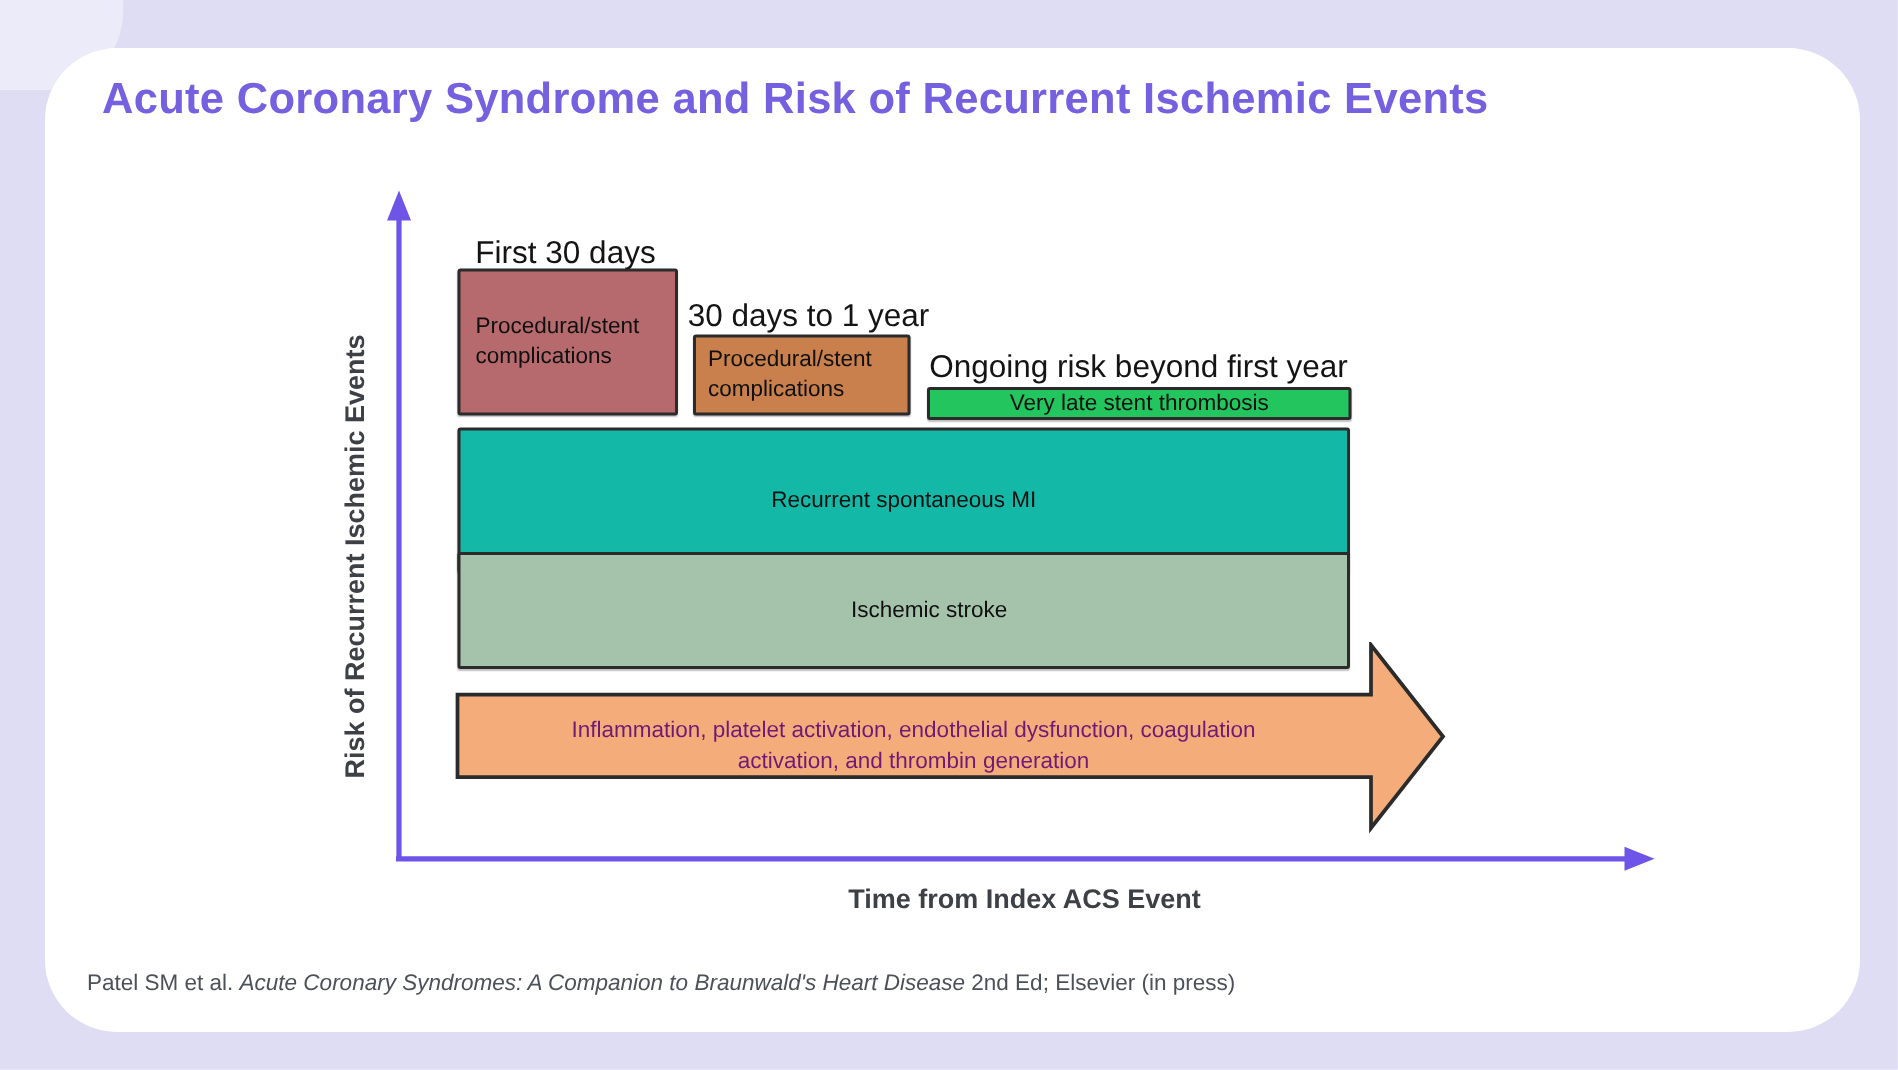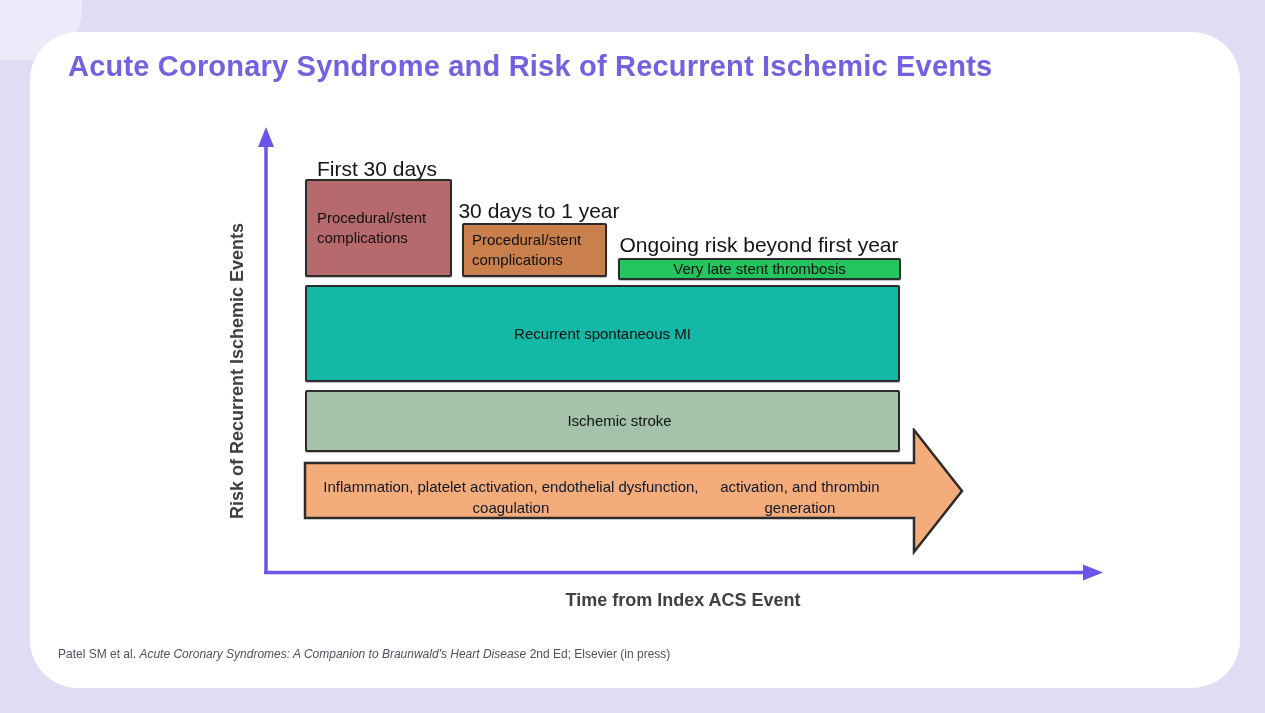--- a/index.html
+++ b/index.html
@@ -65,38 +65,38 @@
     display: flex; align-items: center; justify-content: center;
     text-align: left;
     font-size: 15px; color: #101010; line-height: 20px;
     z-index: 2;
     box-shadow: 0 1px 1px rgba(0,0,0,0.25);
   }
   #band-red    { left: 305px; top: 179px; width: 147px; height: 98px; padding: 0 10px; }
   #band-orange { left: 462px; top: 223px; width: 145px; height: 54px; padding: 0 8px; }
   #band-yellow { left: 618px; top: 258px; width: 283px; height: 22px; line-height: 16px; }
   #band-blue   { left: 305px; top: 285px; width: 595px; height: 97px; }
-  #band-green  { left: 305px; top: 390px; width: 595px; height: 62px; padding-left: 34px; }
+  #band-green  { left: 305px; top: 368px; width: 595px; height: 78px; padding-left: 34px; }
 
   .arrow-svg {
     position: absolute; left: 303px; top: 428px;
     width: 662px; height: 128px; z-index: 2;
   }
   .arrow-text {
     position: absolute; left: 320px; top: 463px;
     width: 578px; height: 67px;
-    display: flex; flex-direction: row;
+    display: flex; flex-direction: column;
     align-items: center; justify-content: center;
-    font-size: 15px; color: #0f172a; line-height: 21px;
+    font-size: 15px; color: #701a75; line-height: 21px;
     text-align: center; z-index: 3;
   }
 
   .citation {
     position: absolute; left: 58px; top: 647px;
-    font-size: 12px; color: #4c5058; z-index: 2;
+    font-size: 15px; color: #4c5058; z-index: 2;
     white-space: nowrap;
   }
   .citation .it { font-style: italic; }
 </style>
 </head>
 <body>
 
 <div class="stage">
 
   <div class="corner-decor"></div>

